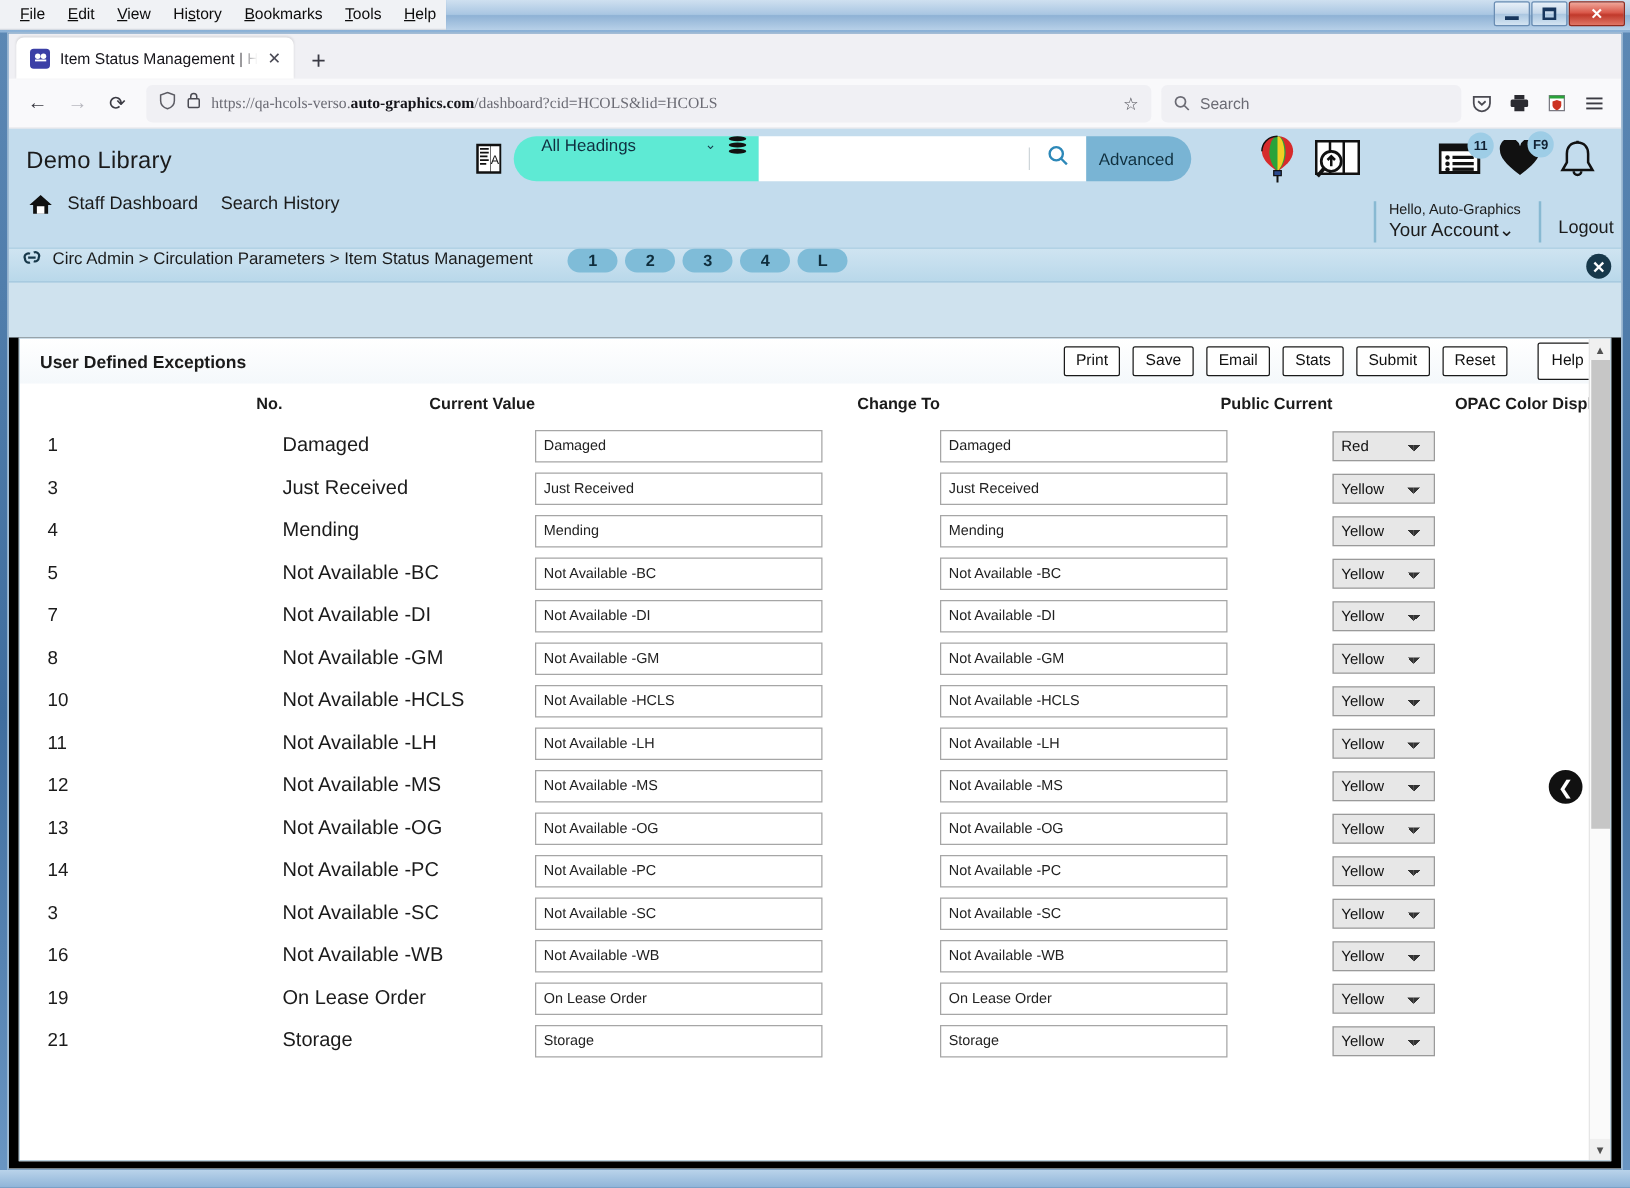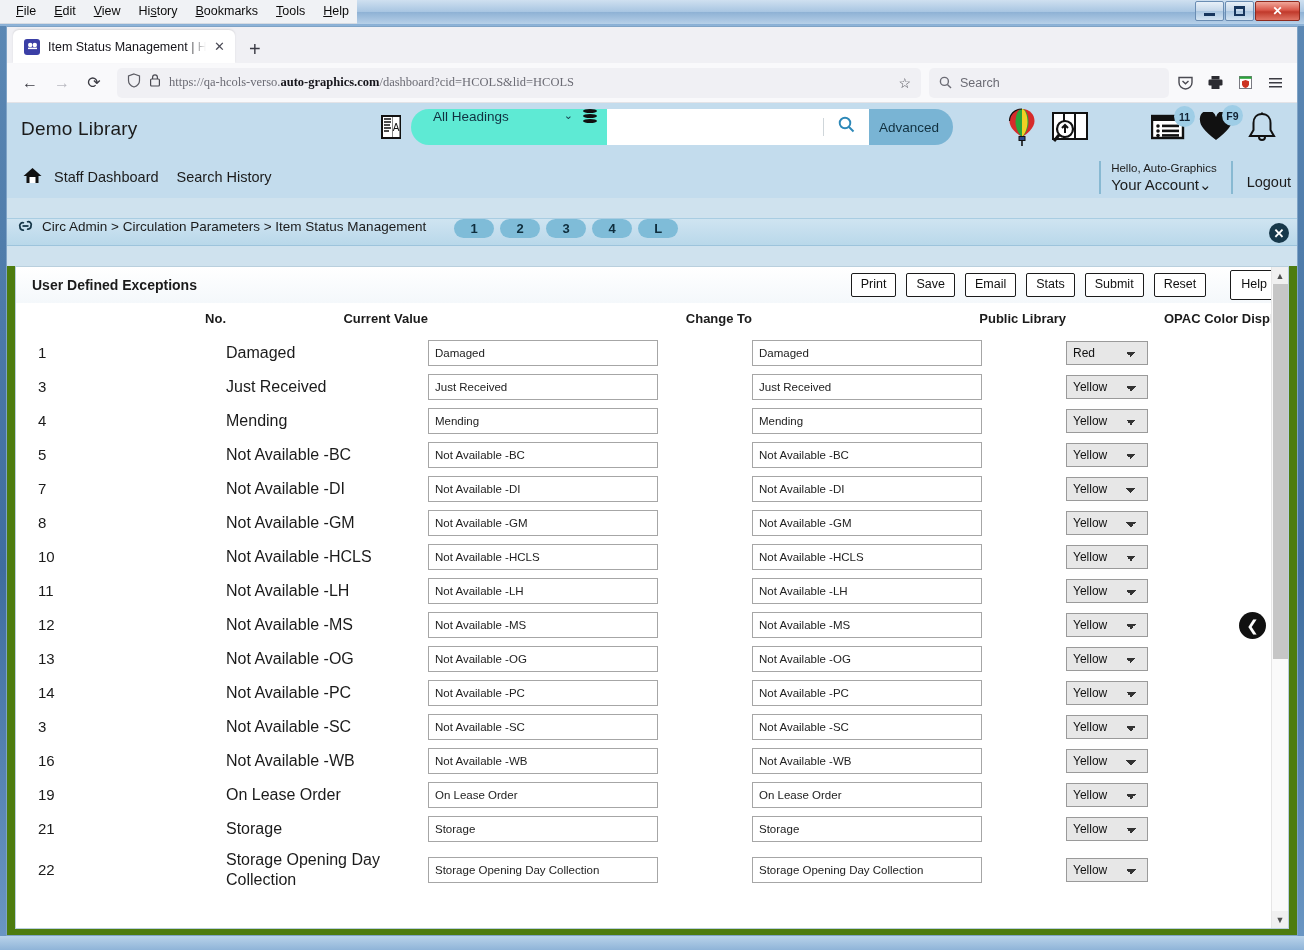--- a/index.html
+++ b/index.html
@@ -121,21 +121,21 @@
   .url-text b { color: #15141a; font-weight: 600; }
   .urlstar { font-size: 14px; color:#4a4a52; padding: 0 2px;}
   .searchbar {
     width: 240px; height: 30px; background: #f0f0f4; border-radius: 5px;
     display: flex; align-items: center; gap: 8px; padding: 0 10px;
     font-size: 12.5px; color: #6b6b74;
   }
   .tb-icon { width: 28px; height: 28px; display:flex;align-items:center;justify-content:center; color:#3b3b43;}
 
   
-  .app { flex: 1; background: #cfe2ee; display: flex; flex-direction: column; overflow: hidden; position:relative;gap:20px;}
+  .app { flex: 1; background: #cfe2ee; display: flex; flex-direction: column; overflow: hidden; position:relative;}
 
   .app-header {
     background: #c3dced;
     padding: 0 14px;
     position: relative;
     height: 95px;
     flex: 0 0 auto;
   }
   .hdr-row1 { display:flex; align-items:center; height: 52px; position:relative; }
   .library-name { font-size: 19px; color: #1b1b1b; letter-spacing:.2px; }
@@ -174,21 +174,21 @@
 
   .icon-cluster { position:absolute; right: 6px; top: 4px; display:flex; align-items:center; gap: 14px;}
   .cluster-icon { position:relative; display:flex; align-items:center; justify-content:center;}
   .badge {
     position:absolute; top:-7px; right:-10px;
     background:#9ecde6; color:#123; border-radius:50%;
     font-size: 10.5px; font-weight:bold;
     width: 21px; height: 21px; display:flex; align-items:center; justify-content:center;
   }
 
-  .hdr-row2 { display:flex; align-items:center; height: 43px; }
+  .hdr-row2 { display:flex; height: 43px; }
   .home-icon { font-size: 15px; margin-right: 12px; color:#111; margin-left:2px;}
   .navlink { font-size: 14.5px; color:#1b1b1b; margin-right: 18px; }
 
   .account-box {
     position:absolute; right: 6px; bottom: 4px;
     display:flex; align-items:stretch; gap: 0;
   }
   .acct-left {
     border-left: 2px solid #88b9d2; padding-left: 10px;
     display:flex; flex-direction:column; justify-content:center;
@@ -218,21 +218,21 @@
     display:flex; align-items:center; justify-content:center;
   }
   .crumb-close {
     position:absolute; right: 8px; top: 4px;
     width: 20px; height: 20px; border-radius: 50%;
     background:#17384a; color:#fff; font-size: 13px;
     display:flex; align-items:center; justify-content:center; font-weight:bold;
   }
 
   
-  .panel-wrap { flex:1; display:flex; overflow:hidden; padding: 0 8px 6px 8px; background:#4d7c0f;}
+  .panel-wrap { flex:1; display:flex; overflow:hidden; padding: 0 8px 6px 8px; background:#000000;margin-top:44px;}
   .panel {
     flex:1; background:#fff; border:1px solid #b9cfdd;
     display:flex; flex-direction:column; overflow:hidden; position:relative;
   }
   .panel-top {
     display:flex; align-items:center; height: 36px;
     padding: 0 4px 0 16px; background: linear-gradient(to bottom,#ffffff 0%, #f4f8fb 100%);
     flex:0 0 auto;
   }
   .panel-title { font-size: 14px; font-weight: bold; color:#1b1b1b; flex:1;}
@@ -552,21 +552,21 @@
             </span>
           </div>
 
           <div class="table-scroll">
             <table class="grid">
               <thead>
                 <tr>
                   <th class="col-no">No.</th>
                   <th class="col-cur">Current Value</th>
                   <th class="col-chg">Change To</th>
-                  <th class="col-pub">Public Library</th>
+                  <th class="col-pub">Public Current</th>
                   <th class="col-opac">OPAC Color Display</th>
                 </tr>
               </thead>
               <tbody>
                   <tr>
                     <td class="col-no" style="padding-left: 22px;"><span class="cell-no">1</span></td>
                     <td class="col-cur"><span class="cell-cur">Damaged</span></td>
                     <td class="col-chg"><input class="tinput" type="text" value="Damaged" style=""></td>
                     <td class="col-pub"><input class="tinput" type="text" value="Damaged" style=""></td>
                     <td class="col-opac"><select class="tsel"><option value="Red">Red</option><option value="Yellow">Yellow</option><option value="Green">Green</option><option value="None">None</option></select></td>
@@ -660,27 +660,20 @@
                     <td class="col-cur"><span class="cell-cur">On Lease Order</span></td>
                     <td class="col-chg"><input class="tinput" type="text" value="On Lease Order" style=""></td>
                     <td class="col-pub"><input class="tinput" type="text" value="On Lease Order" style=""></td>
                     <td class="col-opac"><select class="tsel"><option value="Red">Red</option><option value="Yellow" selected="">Yellow</option><option value="Green">Green</option><option value="None">None</option></select></td>
                   </tr>
                   <tr>
                     <td class="col-no" style="padding-left: 22px;"><span class="cell-no">21</span></td>
                     <td class="col-cur"><span class="cell-cur">Storage</span></td>
                     <td class="col-chg"><input class="tinput" type="text" value="Storage" style=""></td>
                     <td class="col-pub"><input class="tinput" type="text" value="Storage" style=""></td>
-                    <td class="col-opac"><select class="tsel"><option value="Red">Red</option><option value="Yellow" selected="">Yellow</option><option value="Green">Green</option><option value="None">None</option></select></td>
-                  </tr>
-                  <tr>
-                    <td class="col-no" style="padding-left: 22px;"><span class="cell-no">22</span></td>
-                    <td class="col-cur"><span class="cell-cur">Storage Opening Day Collection</span></td>
-                    <td class="col-chg"><input class="tinput" type="text" value="Storage Opening Day Collection" style=""></td>
-                    <td class="col-pub"><input class="tinput" type="text" value="Storage Opening Day Collection" style=""></td>
                     <td class="col-opac"><select class="tsel"><option value="Red">Red</option><option value="Yellow" selected="">Yellow</option><option value="Green">Green</option><option value="None">None</option></select></td>
                   </tr>
                 </tbody>
             </table>
           </div>
 
           <div class="float-prev">❮</div>
 
           <div class="inner-sb">
             <div class="sb-arrow">▲</div>

